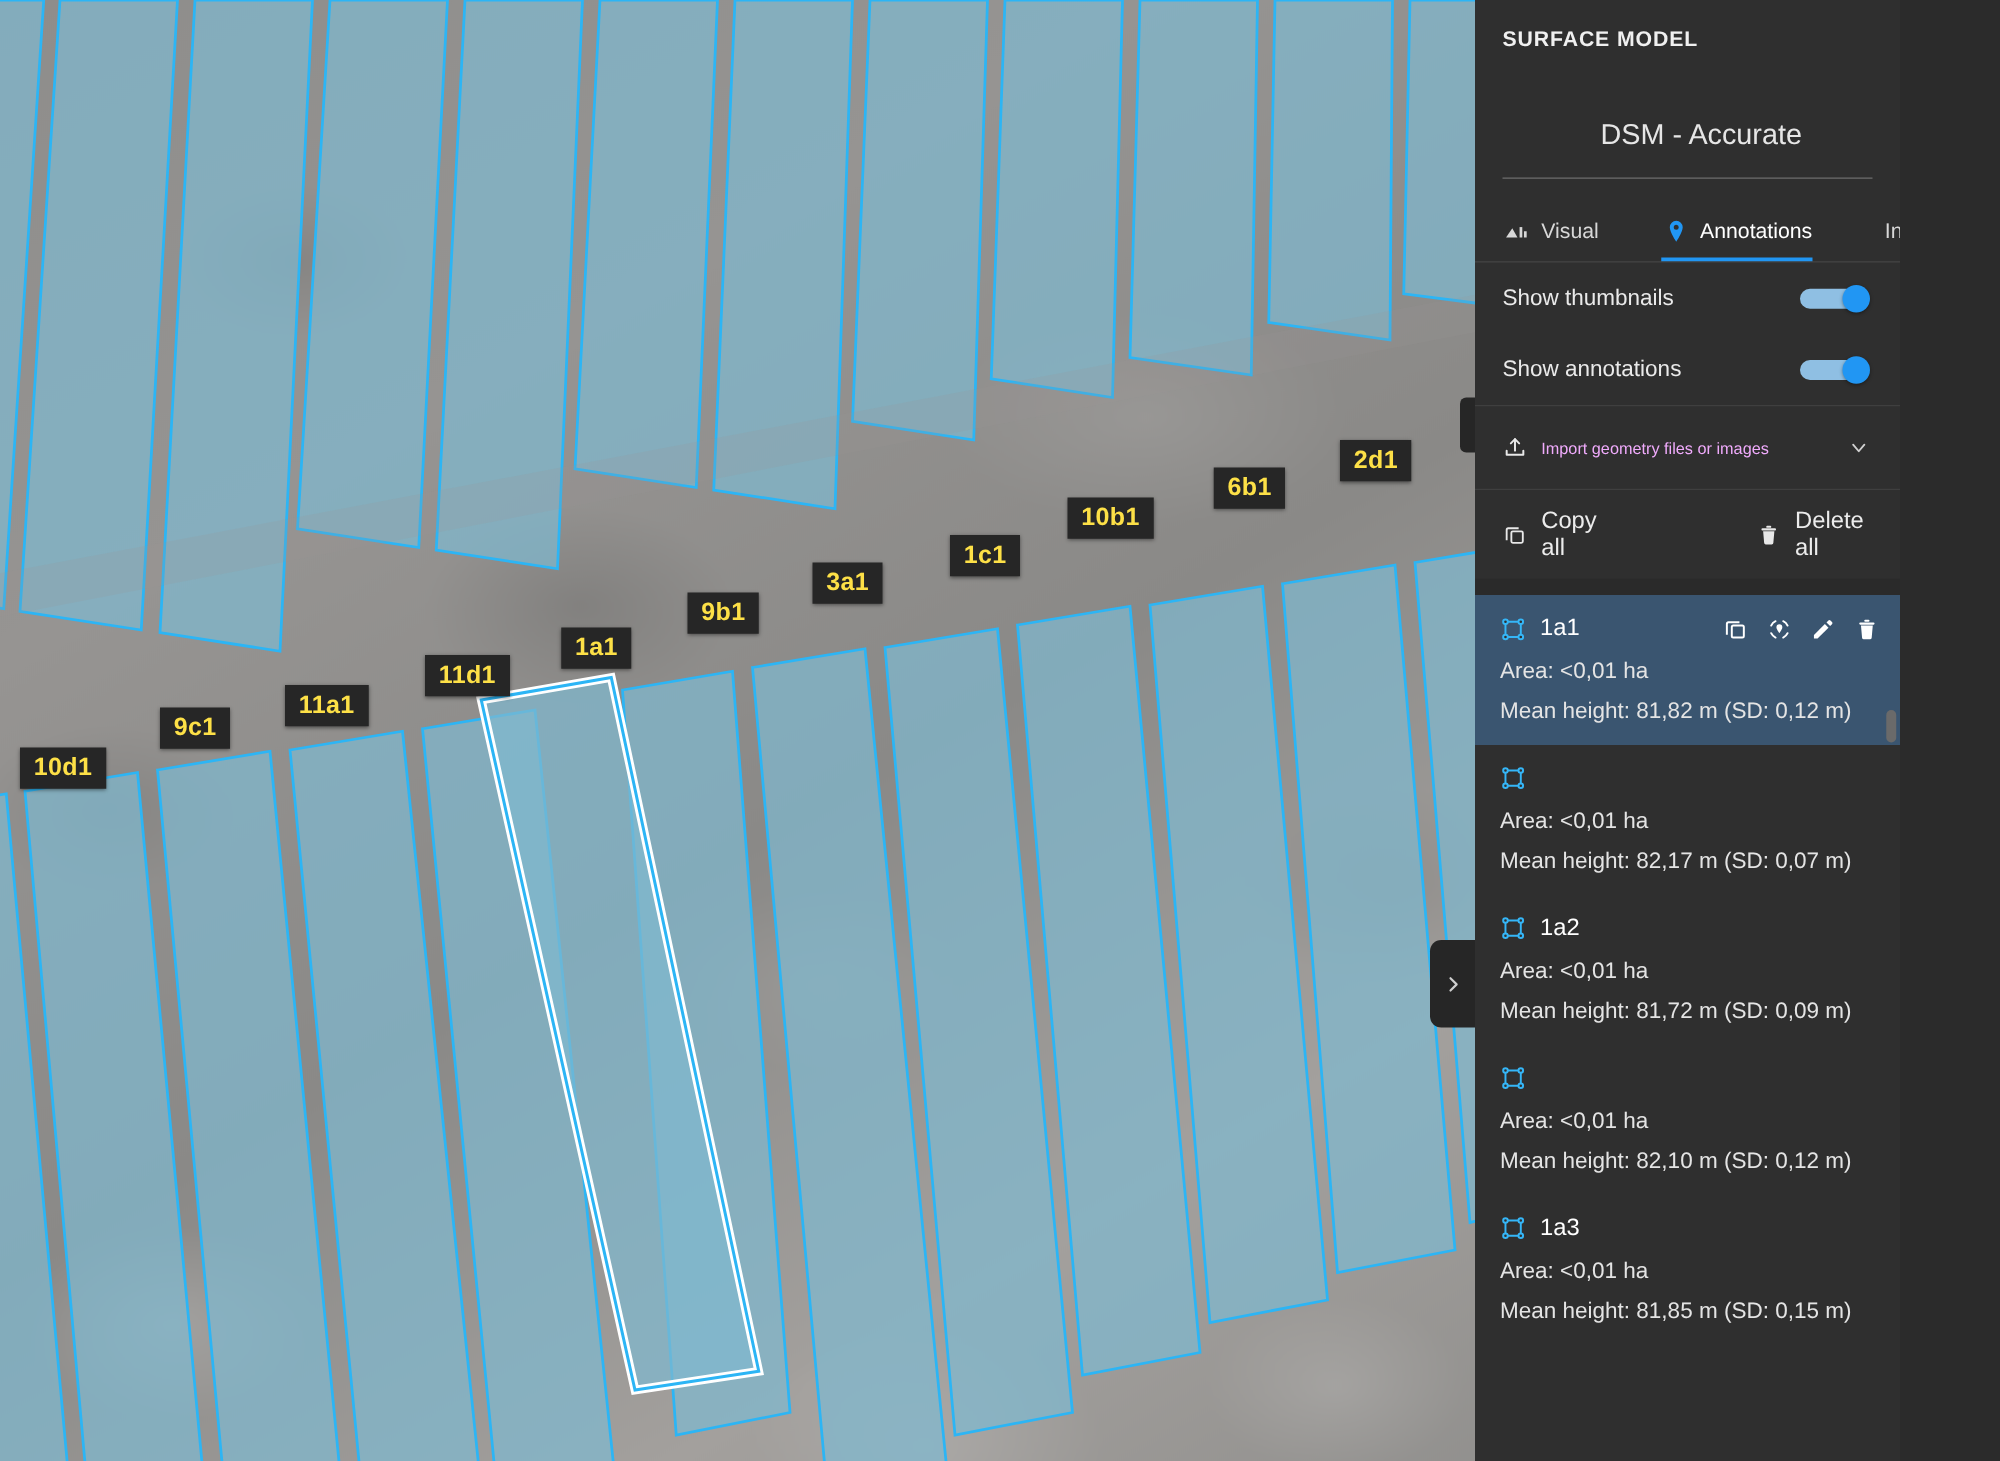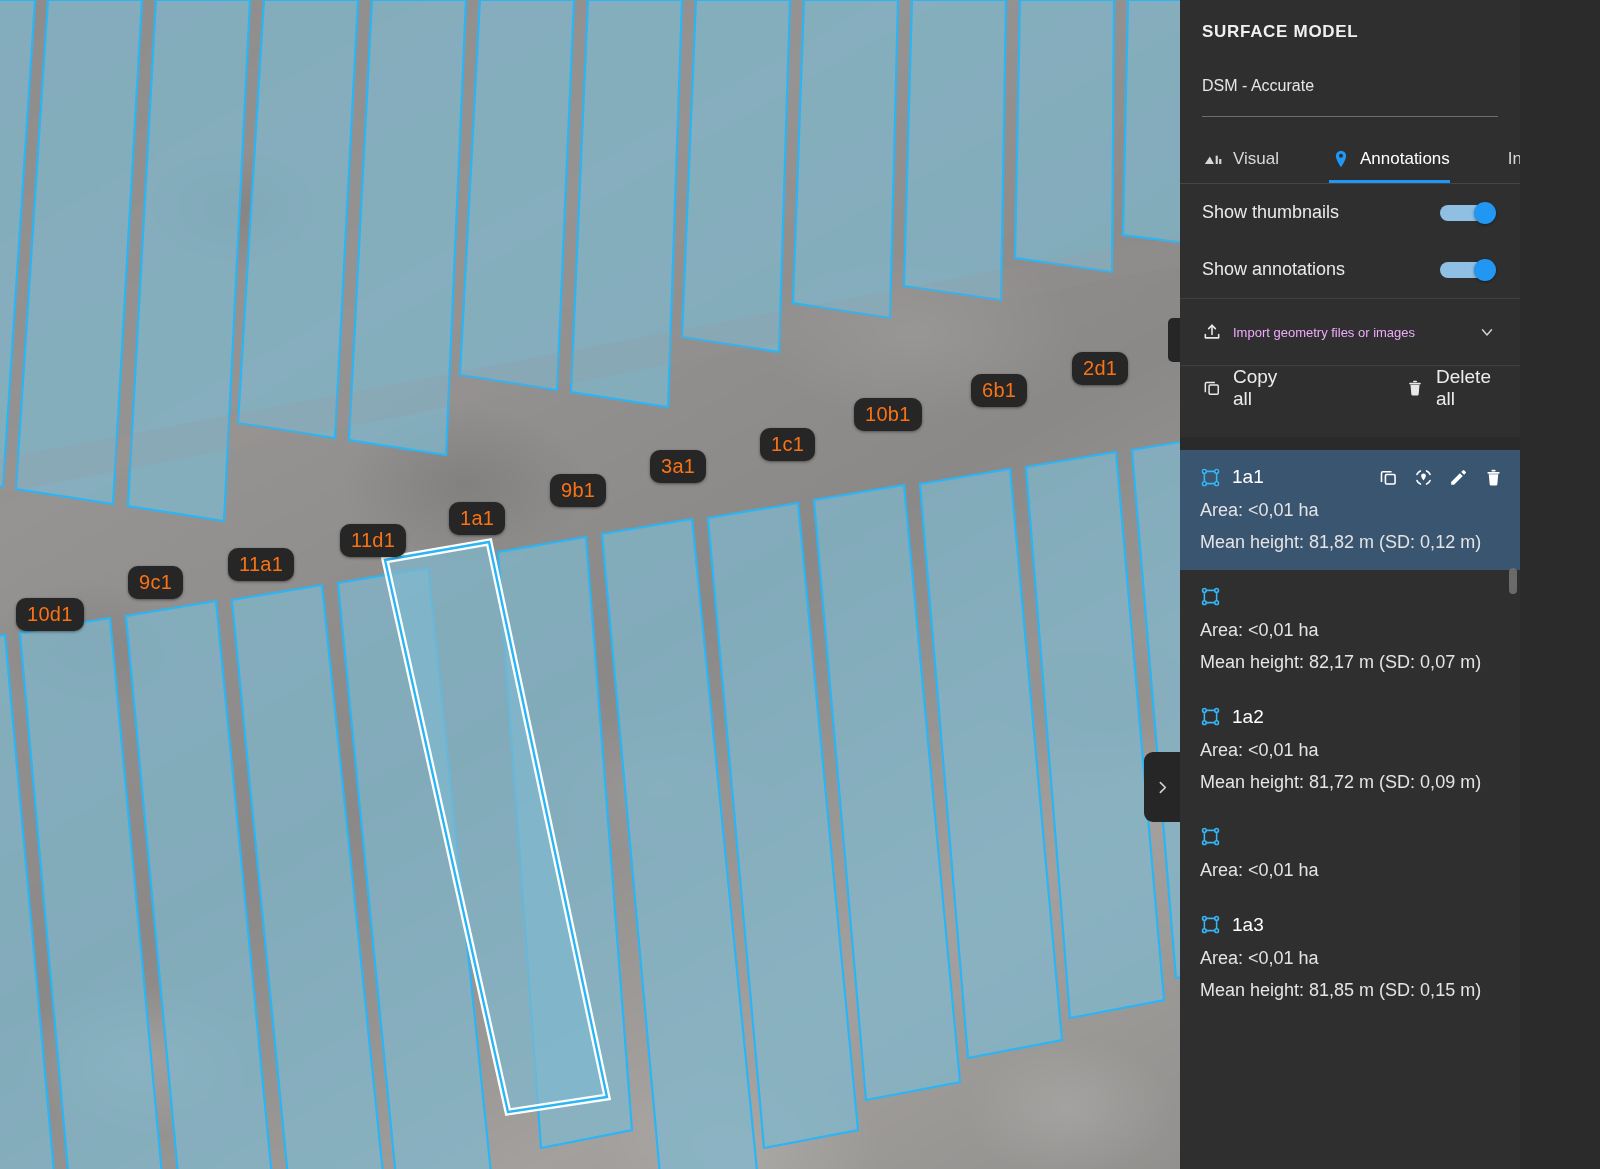--- a/index.html
+++ b/index.html
@@ -32,25 +32,25 @@
       radial-gradient(ellipse 210px 130px at 92% 60%, rgba(0,0,0,.07), transparent 62%),
       linear-gradient(150deg, #8d8c8a 0%, #969492 30%, #8a8987 55%, #a3a09d 78%, #8f8e8c 100%);
     filter: blur(2px);
   }
   #map-svg { position: absolute; inset: 0; width: 1180px; height: 1169px; }
 
   
   .map-label {
     position: absolute;
     background: #262626;
-    color: #f97316;
+    color: #fde047;
     font-size: 20px;
-    font-weight: normal;
+    font-weight: bold;
     padding: 6px 11px 7px;
-    border-radius: 10px;
+    border-radius: 0;
     letter-spacing: .3px;
     line-height: 1;
     white-space: nowrap;
     box-shadow: 0 1px 3px rgba(0,0,0,.45);
   }
 
   
   .edge-tab {
     position: absolute;
     background: #262626;
@@ -69,22 +69,22 @@
     color: #e8e8e8;
     position: relative;
     overflow: hidden;
   }
   #panel-head { padding: 22px 0 0 22px; }
   #panel-title {
     font-size: 17px; font-weight: bold; letter-spacing: .7px;
     color: #f0f0f0;
   }
   #model-name {
-    margin-top: 35px;
-    font-size: 16px; color: #e6e6e6; font-weight: normal;
+    margin-top: 52px;
+    font-size: 23px; color: #e6e6e6; font-weight: normal; text-align: center;
   }
   #head-rule {
     margin: 21px 22px 0 22px;
     height: 1px; background: #6e6e6e;
   }
 
   
   #tabs {
     display: flex; align-items: flex-end;
     padding: 0 22px;
@@ -142,21 +142,21 @@
     height: 66px;
     padding: 0 24px 0 22px;
     cursor: pointer;
   }
   #import-row .ico { width: 20px; height: 20px; margin-right: 11px; flex: none; }
   #import-label { font-size: 13px; color: #f0abfc; flex: 1; }
   #import-chevron { width: 18px; height: 18px; flex: none; color: #d0d0d0; }
 
   
   #bulk-row {
-    display: flex; align-items: flex-start;
+    display: flex; align-items: center;
     height: 71px;
     padding: 0 22px;
   }
   .bulk-btn {
     display: flex; align-items: center; gap: 11px;
     font-size: 19px; color: #ececec; cursor: pointer;
   }
   .bulk-btn svg { width: 20px; height: 20px; flex: none; }
   #delete-all-btn { margin-left: 119px; }
 
@@ -409,20 +409,21 @@
           <div class="ann-head">
             <span class="ann-poly-icon"><svg viewBox="0 0 24 24" fill="none" stroke="#35b6f7" stroke-width="1.8">
                 <path d="M5 5 L19 5 L19 19 L5 19 Z"></path>
                 <circle cx="5" cy="5" r="2.1" fill="#2f2f2f"></circle>
                 <circle cx="19" cy="5" r="2.1" fill="#2f2f2f"></circle>
                 <circle cx="19" cy="19" r="2.1" fill="#2f2f2f"></circle>
                 <circle cx="5" cy="19" r="2.1" fill="#2f2f2f"></circle>
               </svg></span>
           </div>
           <div class="ann-line">Area: &lt;0,01 ha</div>
+          <div class="ann-line">Mean height: 82,10 m (SD: 0,12 m)</div>
         </div>
         <div class="ann-item">
           <div class="ann-head">
             <span class="ann-poly-icon"><svg viewBox="0 0 24 24" fill="none" stroke="#35b6f7" stroke-width="1.8">
                 <path d="M5 5 L19 5 L19 19 L5 19 Z"></path>
                 <circle cx="5" cy="5" r="2.1" fill="#2f2f2f"></circle>
                 <circle cx="19" cy="5" r="2.1" fill="#2f2f2f"></circle>
                 <circle cx="19" cy="19" r="2.1" fill="#2f2f2f"></circle>
                 <circle cx="5" cy="19" r="2.1" fill="#2f2f2f"></circle>
               </svg></span>

